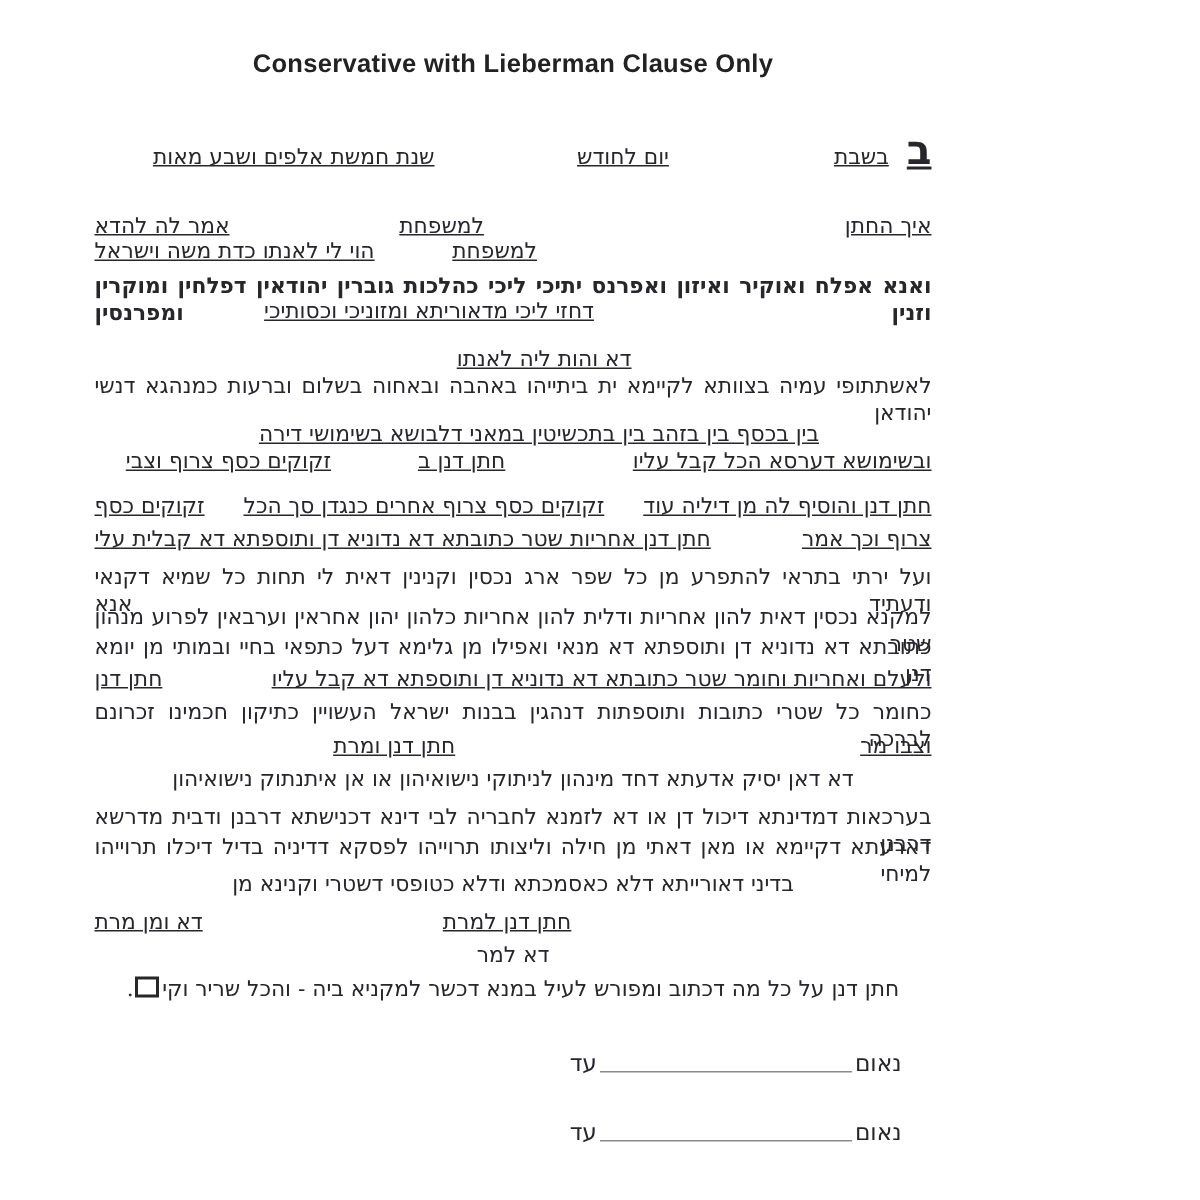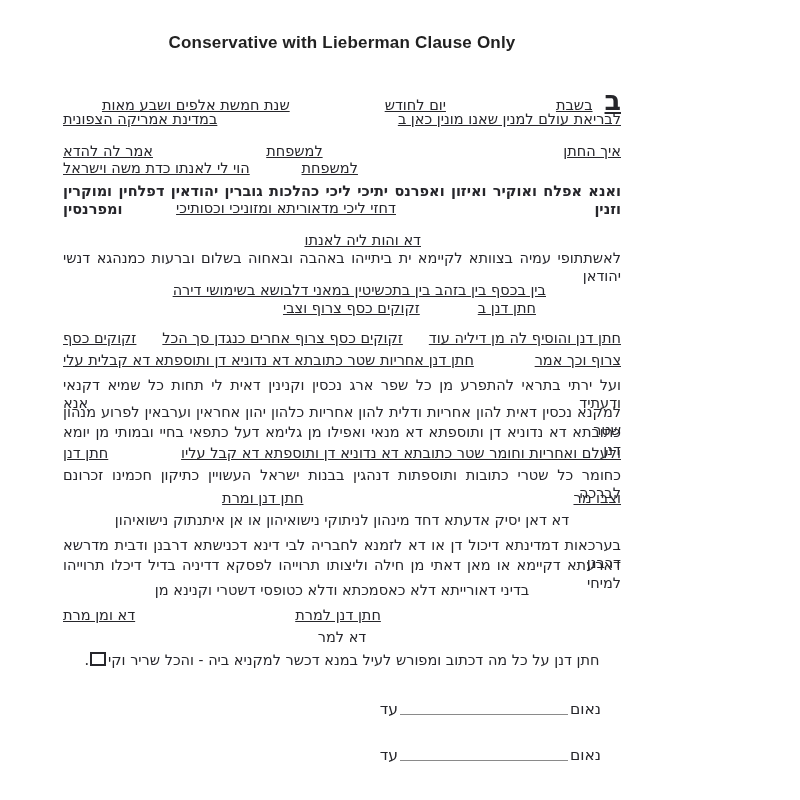--- a/index.html
+++ b/index.html
@@ -35,23 +35,21 @@
       <div class="line fields" style="top: 92px;">
         <span class="seg initial">ב</span>
         <span class="blank" style="width: 12px;"></span>
         <span class="seg">בשבת</span>
         <span class="blank" style="width: 110px;"></span>
         <span class="seg">יום לחודש</span>
         <span class="blank" style="width: 95px;"></span>
         <span class="seg">שנת חמשת אלפים ושבע מאות</span>
       </div>
       <div class="line fields" style="top: 110px;">
-        <span class="seg">לבריאת עולם למנין שאנו מונין כאן ב</span>
         <span class="blank" style="width: 185px;"></span>
-        <span class="seg">במדינת אמריקה הצפונית</span>
       </div>
       <div class="line fields" style="top: 142px;">
         <span class="seg">איך החתן</span>
         <span class="blank" style="width: 255px;"></span>
         <span class="seg">למשפחת</span>
         <span class="blank" style="width: 120px;"></span>
         <span class="seg">אמר לה להדא</span>
       </div>
       <div class="line fields" style="top: 159px;">
         <span class="blank" style="width: 330px;"></span>
@@ -67,20 +65,21 @@
       <div class="line fields" style="top: 231px;">
         <span class="blank" style="width: 200px;"></span>
         <span class="seg">דא והות ליה לאנתו</span>
       </div>
       <div class="line justify" style="top: 249px;"><span>לאשתתופי עמיה בצוותא לקיימא ית ביתייהו באהבה ובאחוה בשלום וברעות כמנהגא דנשי יהודאן</span></div>
       <div class="line fields" style="top: 281px;">
         <span class="blank" style="width: 75px;"></span>
         <span class="seg">בין בכסף בין בזהב בין בתכשיטין במאני דלבושא בשימושי דירה</span>
       </div>
       <div class="line fields" style="top: 299px;">
+        <span class="seg">ובשימושא דערסא הכל קבל עליו</span>
         <span class="blank" style="width: 85px;"></span>
         <span class="seg">חתן דנן ב</span>
         <span class="blank" style="width: 58px;"></span>
         <span class="seg">זקוקים כסף צרוף וצבי</span>
       </div>
       <div class="line fields" style="top: 329px;">
         <span class="seg">חתן דנן והוסיף לה מן דיליה עוד</span>
         <span class="blank" style="width: 68px;"></span>
         <span class="seg">זקוקים כסף צרוף אחרים כנגדן סך הכל</span>
         <span class="blank" style="width: 68px;"></span>

